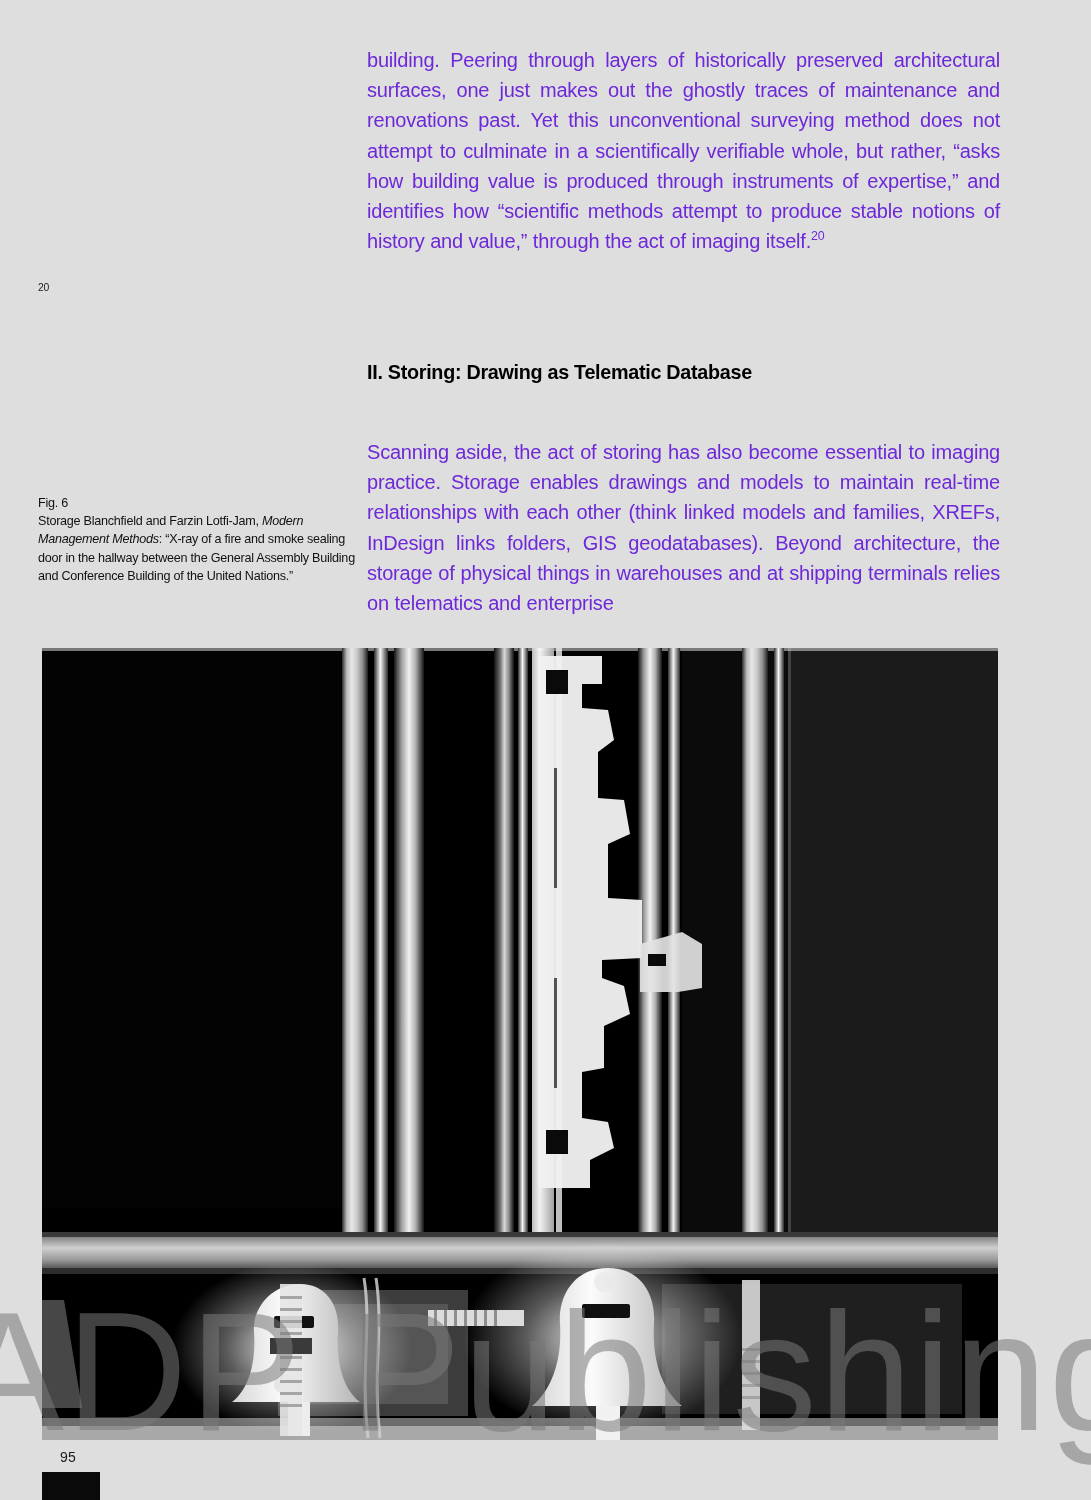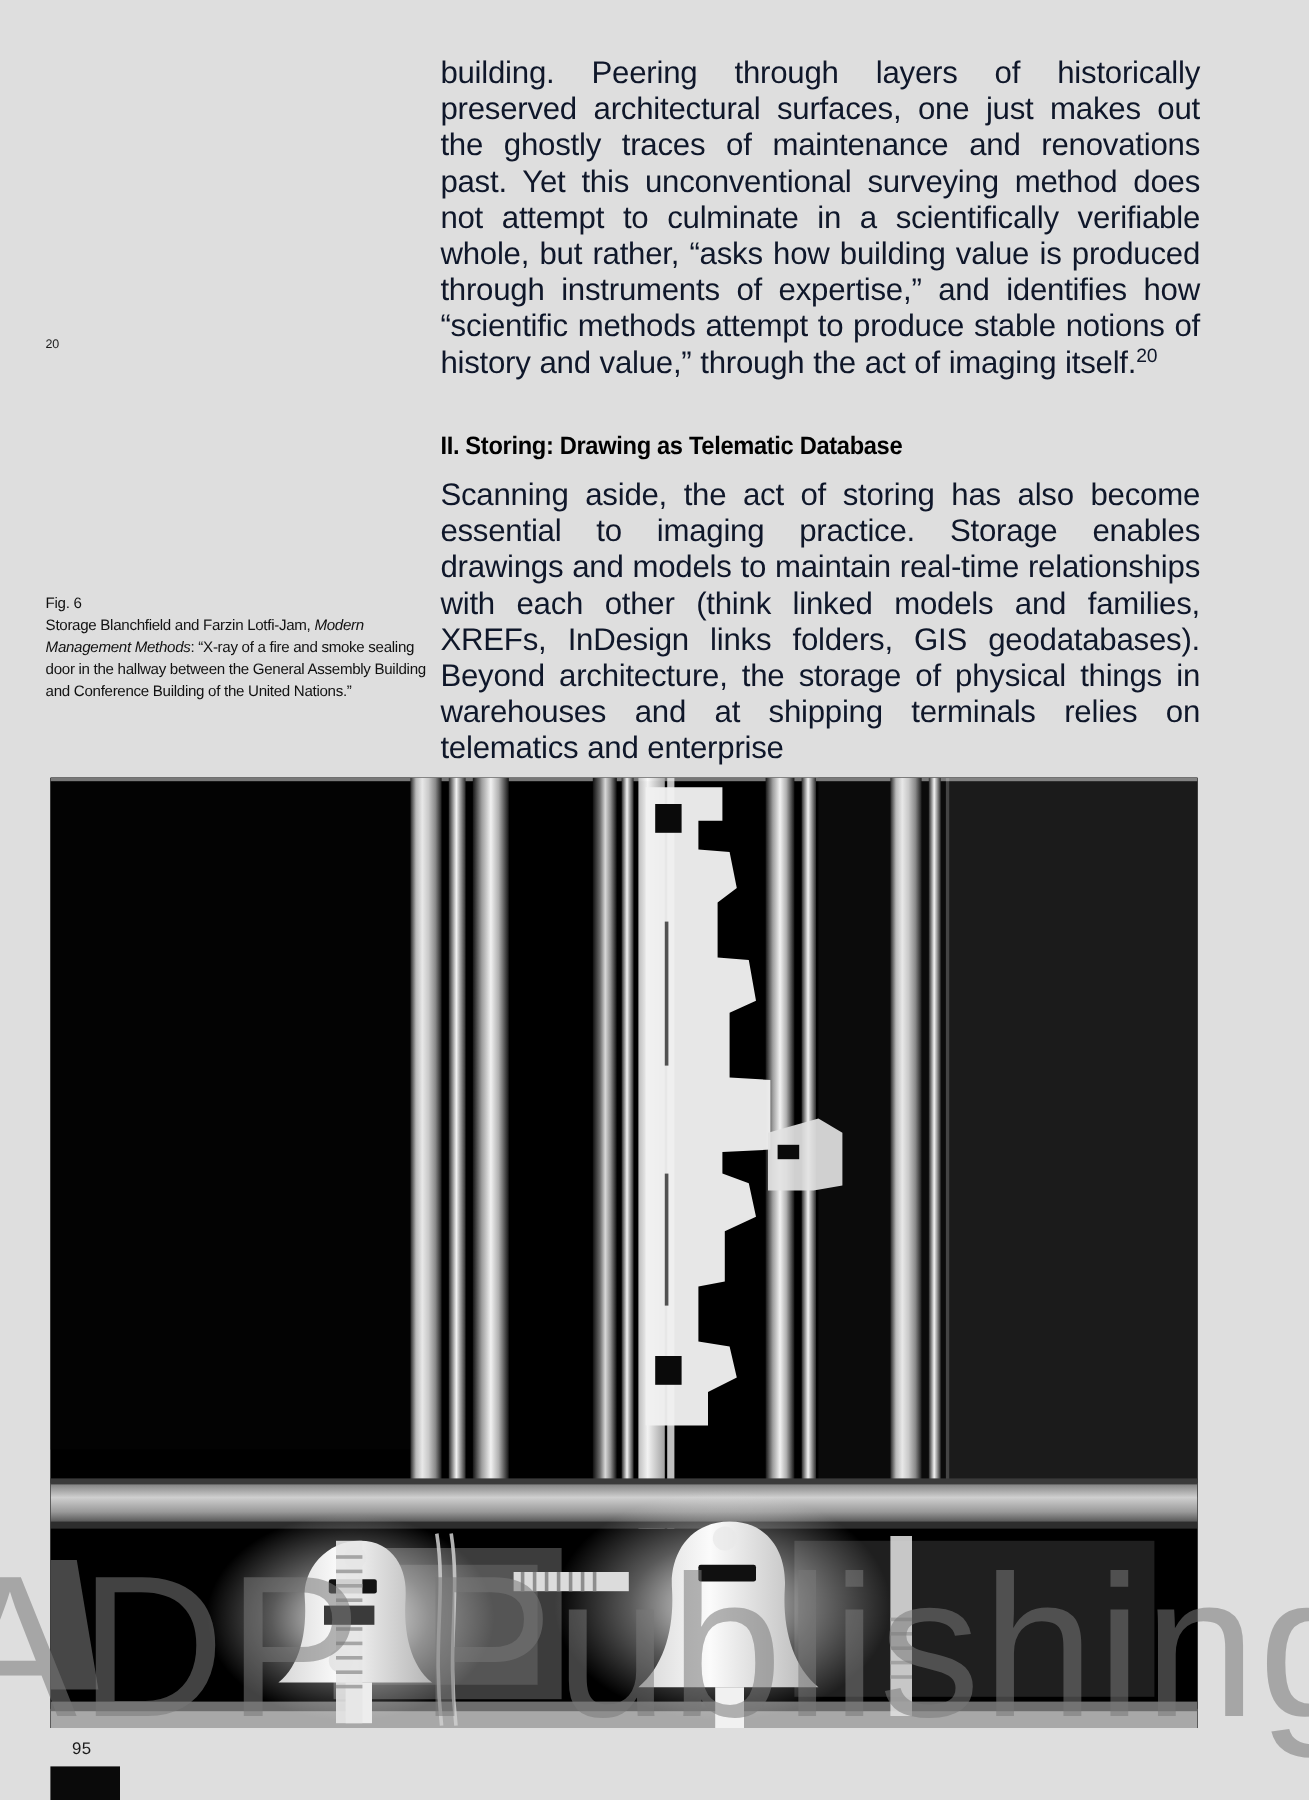--- a/index.html
+++ b/index.html
@@ -30,39 +30,39 @@
     font-size:12.6px; line-height:18.2px;
     color:#111; letter-spacing:-0.25px;
   }
   .figcaption .figlabel { display:block; }
   .figcaption i { font-style:italic; }
 
   
   .column { position:absolute; left:367px; top:0; width:633px; }
 
   .bodytext {
-    font-size:26px;
+    font-size:20px;
     line-height:30.2px;
-    color:#0f172a;
+    color:#6d28d9;
     text-align:justify;
     letter-spacing:-0.2px;
     word-spacing:0.3px;
   }
   .bodytext sup { font-size:0.62em; vertical-align:super; line-height:0; }
 
   .para-1 { position:absolute; top:45px; left:0; width:633px; }
 
   .section-heading {
     position:absolute; top:360px; left:0; width:633px;
     font-size:21px; font-weight:bold; color:#000;
     letter-spacing:-0.3px;
     transform:scaleX(0.94); transform-origin:left center;
   }
 
-  .para-2 { position:absolute; top:397px; left:0; width:633px; }
+  .para-2 { position:absolute; top:437px; left:0; width:633px; }
 
   
   .figure {
     position:absolute;
     left:42px; top:648px;
     width:956px; height:792px;
     background:#000;
     overflow:hidden;
   }
   .xray { position:absolute; inset:0; }

